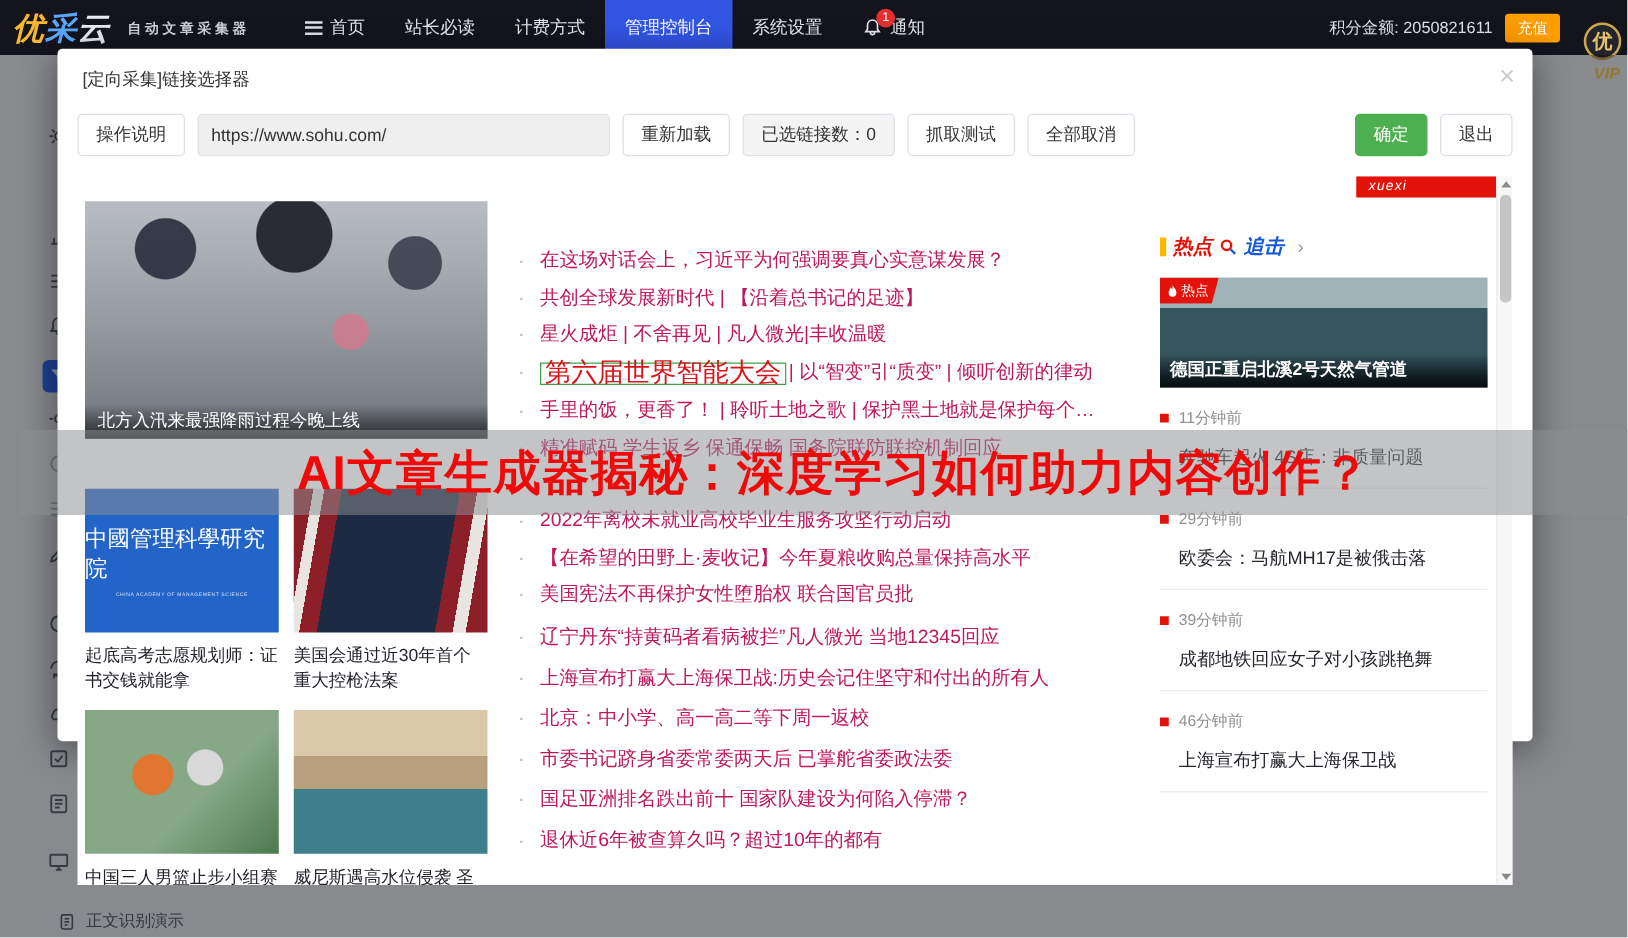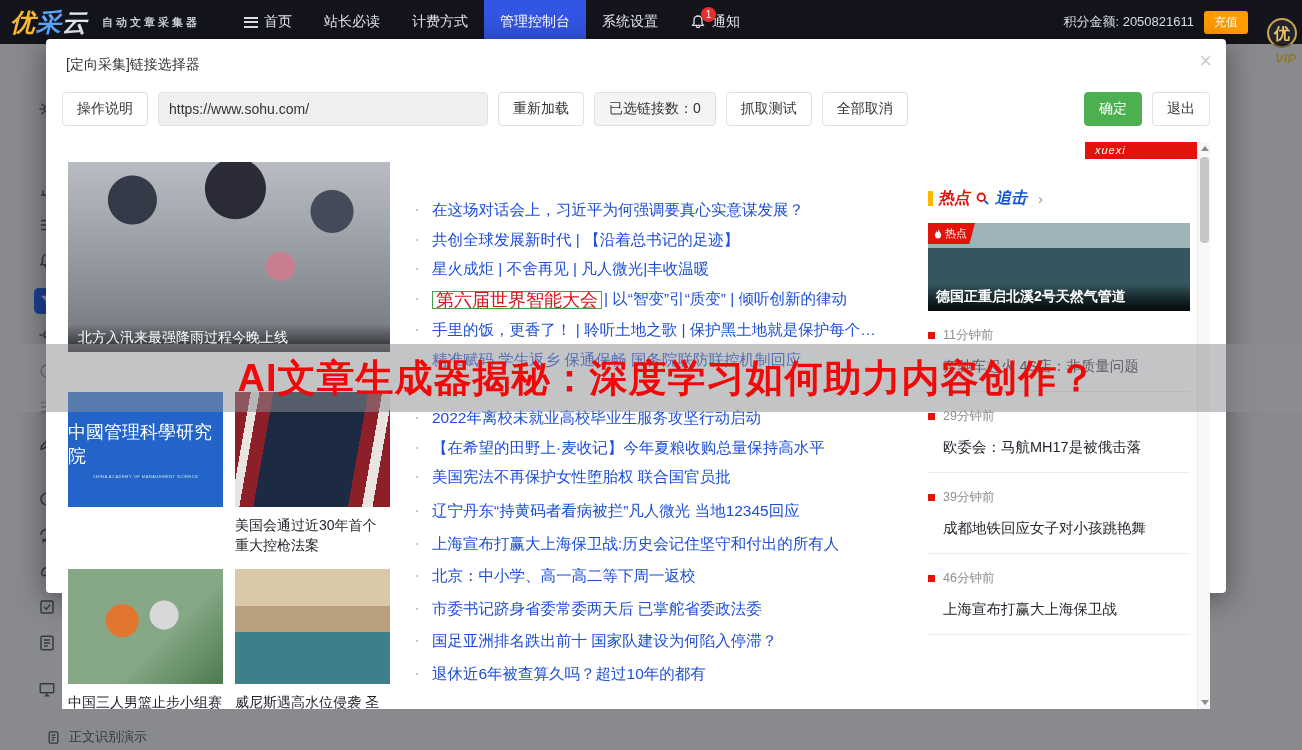--- a/index.html
+++ b/index.html
@@ -69,22 +69,22 @@
   .art-institute .s { color:#cfe0f6; font-size:4px; letter-spacing:.5px; }
   .art-biden { background:linear-gradient(100deg,#8c1f28 0 9%,#e8e4df 9% 14%,#8c1f28 14% 22%,#1d2a44 22% 76%,#8c1f28 76% 84%,#e8e4df 84% 90%,#8c1f28 90%); }
   .art-basketball { background:radial-gradient(circle at 35% 45%, #e0762f 0 16px, transparent 17px), radial-gradient(circle at 62% 40%, #d8d8d8 0 14px, transparent 15px), linear-gradient(135deg,#86a887 0 60%,#4d7a4f); }
   .art-venice { background:linear-gradient(180deg,#d9c9a8 0 32%, #b8a07e 32% 55%, #3f7f8c 55%); }
   .card-cap { margin:8px 0 14px; font-size:14px; line-height:20px; color:#1f1f27; min-height:40px; }
 
   .pv-mid { flex:1; padding:40px 10px 0 24px; }
   .hl-row { display:flex; align-items:flex-start; margin-bottom:13.5px; line-height:16px; }
   .hl-row-g2 { margin-bottom:16.5px; }
   .hl-dot { color:#c0c0c0; width:18px; flex:none; font-size:18px; line-height:14px; }
-  .hl-link { font-size:15.5px; color:#1d4ed8; cursor:pointer; white-space:nowrap; }
-  .hl-box { font-size:18px; color:#d9131a; border:1px solid #43a047; padding:0 3px; margin-right:2px; cursor:pointer; white-space:nowrap; }
+  .hl-link { font-size:15.5px; color:#be185d; cursor:pointer; white-space:nowrap; }
+  .hl-box { font-size:21px; color:#d9131a; border:1px solid #43a047; padding:0 3px; margin-right:2px; cursor:pointer; white-space:nowrap; }
   .hl-spacer { height:29px; }
   .group2 { margin-top:18px; }
 
   .pv-right { width:262px; margin-right:20px; flex:none; padding-top:26px; }
   .hot-header { display:flex; align-items:center; gap:5px; }
   .hot-bar { width:5px; height:15px; background:#ffb800; }
   .hot-t1 { color:#e3120b; font-weight:bold; font-style:italic; font-size:16px; }
   .hot-t2 { color:#1558d6; font-weight:bold; font-style:italic; font-size:16px; }
   .hot-arrow { color:#999; font-size:15px; margin-left:6px; }
   .hot-lead { position:relative; margin-top:14px; width:262px; height:88px; cursor:pointer;
@@ -268,20 +268,21 @@
     <div class="pv-left">
       <div class="lead-photo">
         <div class="lead-cap">北方入汛来最强降雨过程今晚上线</div>
       </div>
       <div class="cards">
         <div class="card">
           <div class="card-art art-institute">
             <span class="t">中國管理科學研究院</span>
             <span class="s">CHINA ACADEMY OF MANAGEMENT SCIENCE</span>
           </div>
+          <div class="card-cap">起底高考志愿规划师：证书交钱就能拿</div>
         </div>
         <div class="card">
           <div class="card-art art-biden"></div>
           <div class="card-cap">美国会通过近30年首个重大控枪法案</div>
         </div>
         <div class="card">
           <div class="card-art art-basketball"></div>
           <div class="card-cap">中国三人男篮止步小组赛</div>
         </div>
         <div class="card">

